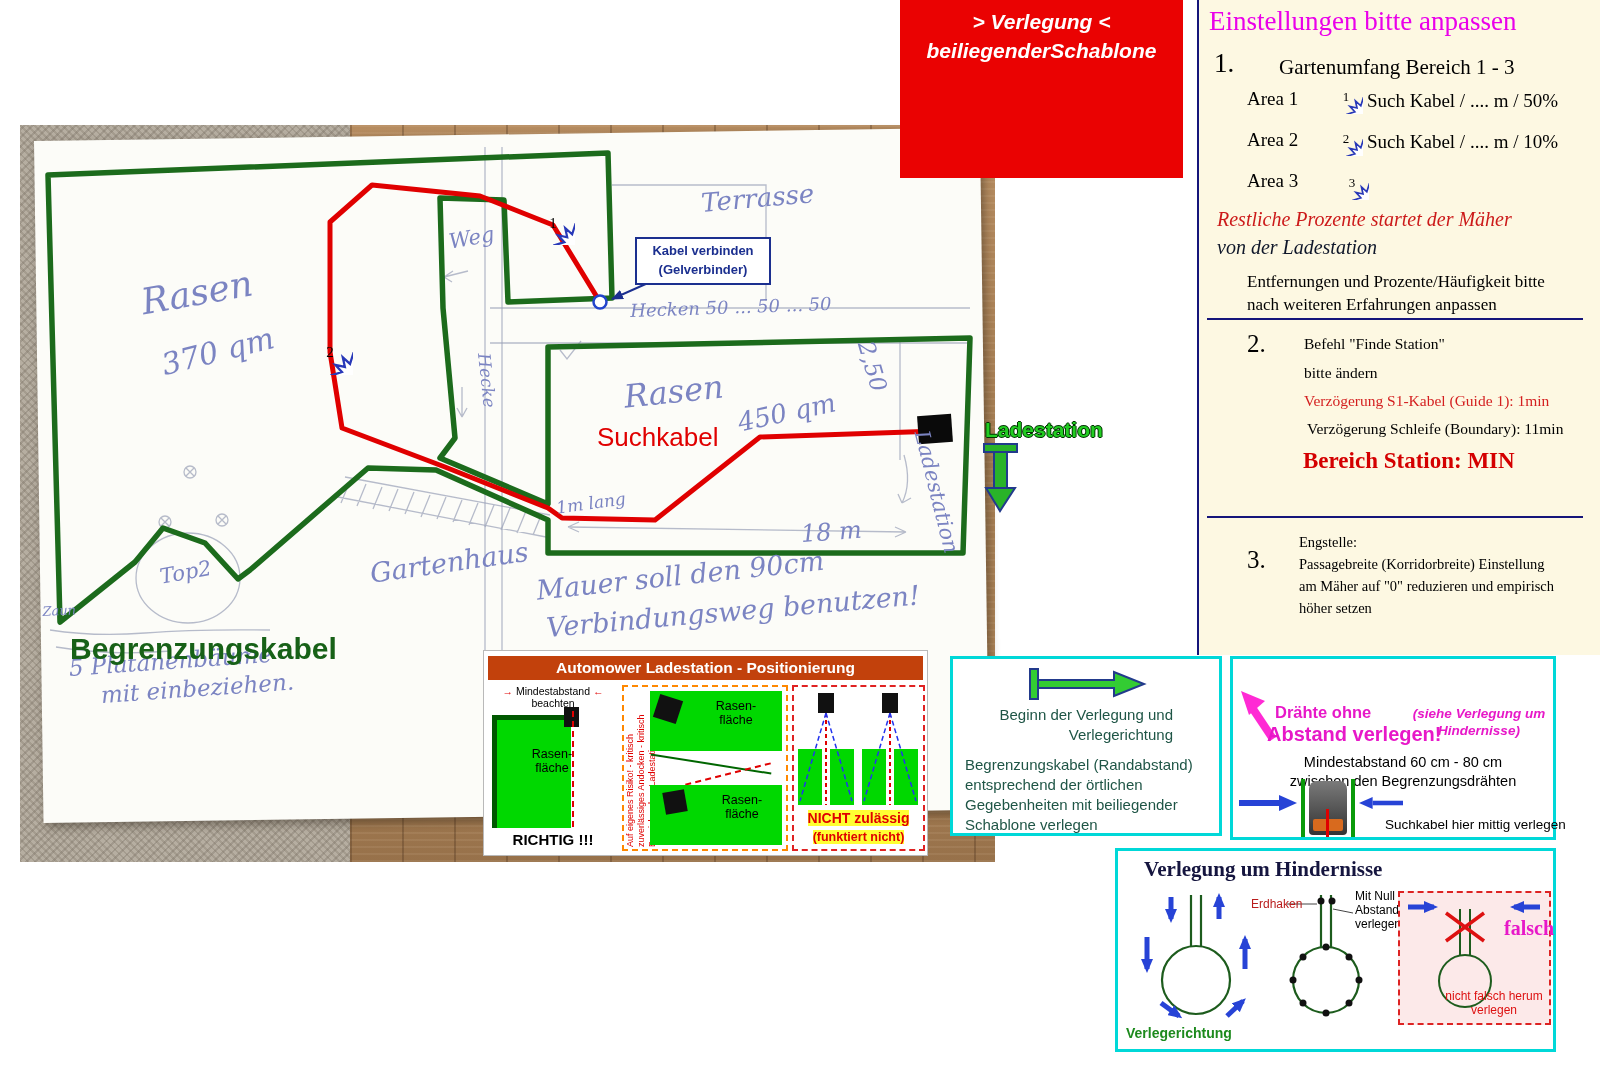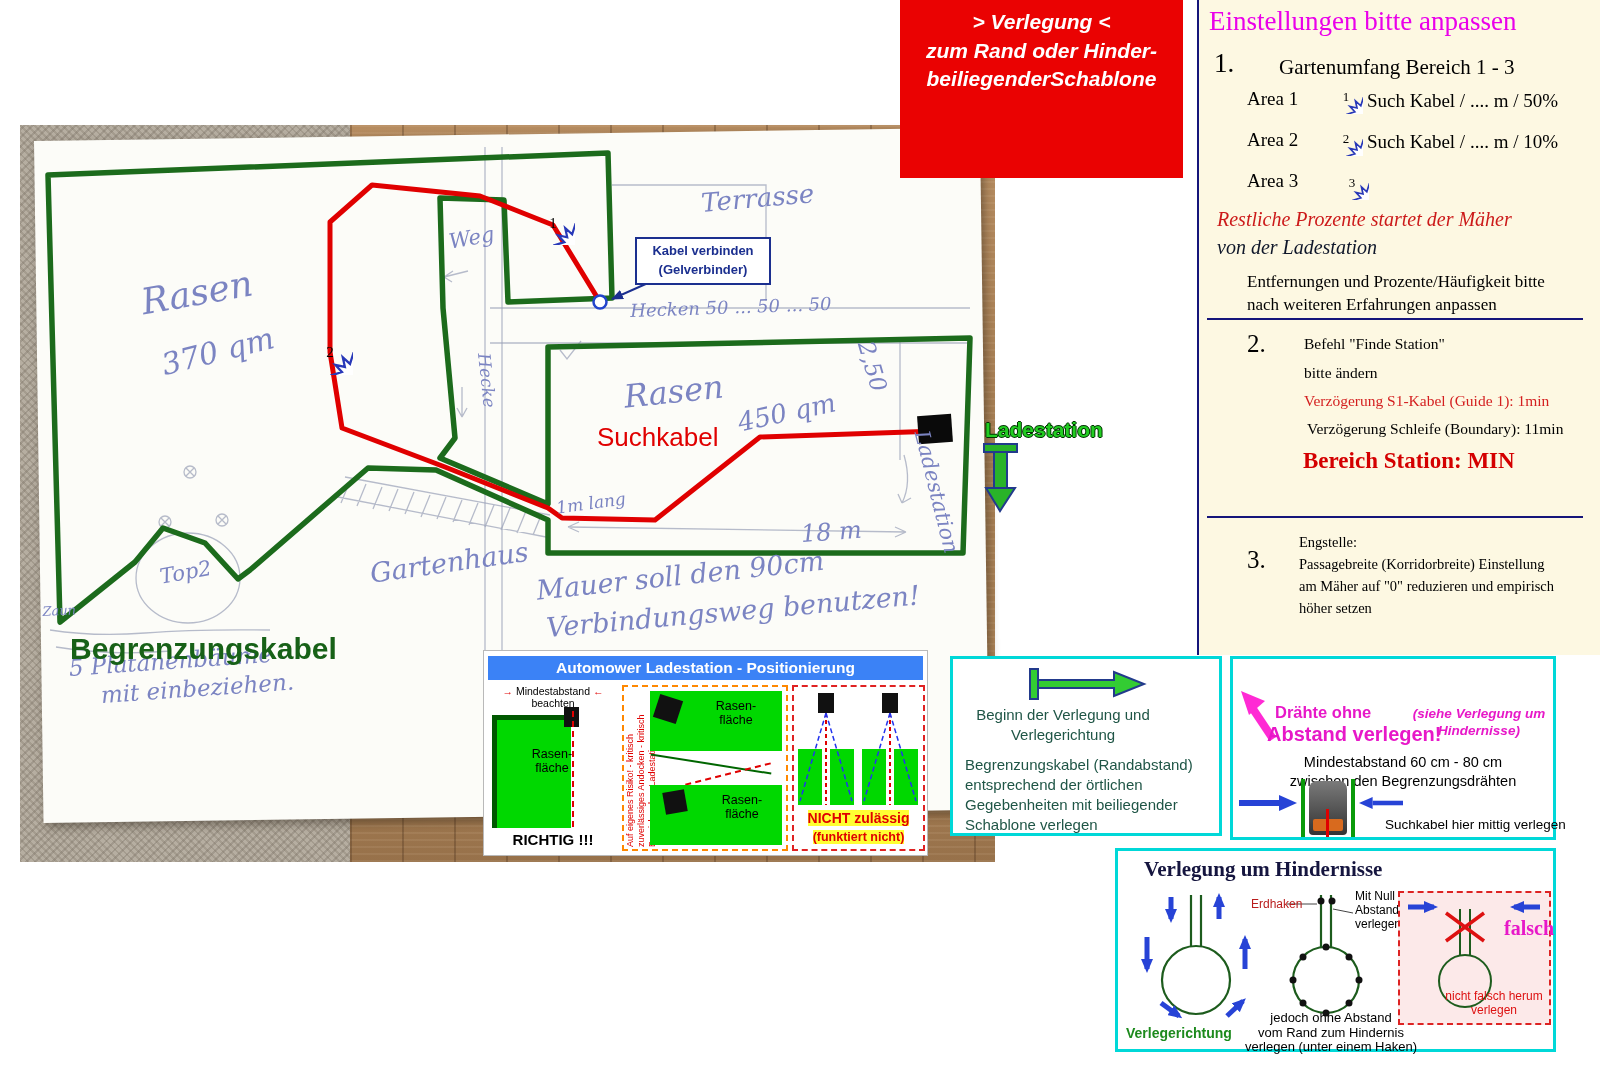--- a/index.html
+++ b/index.html
@@ -130,21 +130,20 @@
 <div class="abs" style="left:985px;top:418px;color:#22cc22;font-size:21px;font-weight:700;text-shadow:-1px 0 #003300,1px 0 #003300,0 -1px #003300,0 1px #003300">Ladestation</div>
 <svg class="abs" style="left:980px;top:443px" width="42" height="72" viewBox="0 0 42 72">
   <rect x="4" y="1" width="33" height="8" fill="#29b329" stroke="#223a8c" stroke-width="2"></rect>
   <rect x="14" y="9" width="13" height="36" fill="#29b329" stroke="#223a8c" stroke-width="2"></rect>
   <polygon points="6,45 35,45 20,68" fill="#29b329" stroke="#223a8c" stroke-width="2"></polygon>
 </svg>
 <div class="abs" style="left:70px;top:632px;color:#176117;font-size:30px;font-weight:600">Begrenzungskabel</div>
 
 <div class="abs" style="left:900px;top:0;width:283px;height:178px;background:#ea0202;color:#fff;text-align:center;font-style:italic;font-weight:700;font-size:21px;line-height:28.5px;padding-top:8px;box-sizing:border-box">
   <div>&gt; Verlegung &lt;</div>
-  <div>zum Rand oder Hinder-</div>
   <div>beiliegenderSchablone</div>
 </div>
 
 <div class="abs ser" style="left:1185px;top:0;width:415px;height:655px;background:#fdf8e2;border-left:2px solid #15157a;box-sizing:border-box">
   <div class="abs nowrap" style="left:10px;top:6px;font-size:27px;color:#ea00ea">Einstellungen bitte anpassen</div>
   <div class="abs" style="left:15px;top:48px;font-size:27px">1.</div>
   <div class="abs nowrap" style="left:80px;top:55px;font-size:21px">Gartenumfang Bereich 1 - 3</div>
 
   <div class="abs" style="left:48px;top:88px;font-size:19px">Area 1</div>
   <span class="abs star" style="left:130px;top:80px;width:34px;height:34px">
@@ -189,21 +188,21 @@
   <div class="abs" style="left:8px;top:516px;width:376px;height:2px;background:#15157a"></div>
 
   <div class="abs" style="left:48px;top:546px;font-size:25px">3.</div>
   <div class="abs nowrap" style="left:100px;top:534px;font-size:14.5px">Engstelle:</div>
   <div class="abs nowrap" style="left:100px;top:556px;font-size:14.5px">Passagebreite (Korridorbreite) Einstellung</div>
   <div class="abs nowrap" style="left:100px;top:578px;font-size:14.5px">am Mäher auf "0" reduzieren und empirisch</div>
   <div class="abs nowrap" style="left:100px;top:600px;font-size:14.5px">höher setzen</div>
 </div>
 
 <div class="abs" style="left:483px;top:650px;width:445px;height:206px;background:#fff;border:1px solid #b9b9b9;box-sizing:border-box">
-  <div class="abs" style="left:4px;top:5px;width:435px;height:24px;background:#3b82f6;color:#fff;font-weight:700;font-size:15.5px;text-align:center;line-height:24px">Automower Ladestation - Positionierung</div>
+  <div class="abs" style="left:4px;top:5px;width:435px;height:24px;background:#c2410c;color:#fff;font-weight:700;font-size:15.5px;text-align:center;line-height:24px">Automower Ladestation - Positionierung</div>
 
   <div class="abs" style="left:4px;top:34px;width:130px;height:166px">
     <div class="abs" style="left:0;top:0;width:130px;text-align:center;font-size:10.5px;line-height:12px;color:#000">
       <span style="color:#e00000">→</span>
       <span>Mindestabstand</span>
       <span style="color:#e00000">←</span><br>
       <span>beachten</span>
     </div>
     <div class="abs" style="left:4px;top:30px;width:74px;height:108px;background:#00d800;border-left:5px solid #005800;border-top:5px solid #005800"></div>
     <div class="abs" style="left:76px;top:22px;width:15px;height:20px;background:#111"></div>
@@ -253,21 +252,21 @@
       <span style="background:#ffff33;color:#e00000;font-weight:700;font-size:12.5px">(funktiert nicht)</span>
     </div>
   </div>
 </div>
 
 <div class="abs cyanpanel" style="left:950px;top:656px;width:272px;height:180px;box-sizing:border-box">
   <svg class="abs" style="left:75px;top:8px" width="120" height="34" viewBox="0 0 120 34">
     <rect x="2" y="2" width="8" height="30" fill="#33cc33" stroke="#223a8c" stroke-width="2"></rect>
     <polygon points="10,13 86,13 86,5 116,17 86,29 86,21 10,21" fill="#33cc33" stroke="#223a8c" stroke-width="2"></polygon>
   </svg>
-  <div class="abs" style="left:0;top:46px;width:220px;text-align:center;font-size:15px;line-height:20px;color:#1f5546">
+  <div class="abs" style="left:0;top:46px;width:220px;text-align:right;font-size:15px;line-height:20px;color:#1f5546">
     <div>Beginn der Verlegung und</div>
     <div>Verlegerichtung</div>
   </div>
   <div class="abs" style="left:12px;top:96px;width:250px;font-size:15px;line-height:20px;color:#1f5546">
     <div>Begrenzungskabel (Randabstand)</div>
     <div>entsprechend der örtlichen</div>
     <div>Gegebenheiten mit beiliegender</div>
     <div>Schablone verlegen</div>
   </div>
 </div>
@@ -342,25 +341,20 @@
     </g>
   </svg>
 
   <div class="abs nowrap" style="left:133px;top:46px;font-size:12px;color:#b91c1c">Erdhaken</div>
   <div class="abs" style="left:237px;top:38px;font-size:12px;line-height:14px;color:#000">
     <div>Mit Null</div>
     <div>Abstand</div>
     <div>verlegen</div>
   </div>
   <div class="abs nowrap" style="left:8px;top:174px;font-size:14px;font-weight:700;color:#1d8a1d">Verlegerichtung</div>
-  <div class="abs" style="left:118px;top:160px;width:190px;text-align:center;font-size:13px;line-height:14.5px;color:#000">
-    <div>jedoch ohne Abstand</div>
-    <div>vom Rand zum Hindernis</div>
-    <div>verlegen (unter einem Haken)</div>
-  </div>
 
   <div class="abs" style="left:280px;top:40px;width:153px;height:134px;border:2px dashed #dd2222;background:#fce9e9;box-sizing:border-box">
     <svg class="abs" style="left:0;top:0" width="149" height="128" viewBox="0 0 149 128">
       <circle cx="65" cy="88" r="26" fill="none" stroke="#1d5c1d" stroke-width="2"></circle>
       <path d="M60,63 V16 M70,63 V16" stroke="#1d5c1d" stroke-width="2" fill="none"></path>
       <path d="M46,20 L84,48 M84,20 L46,48" stroke="#dd1111" stroke-width="3.5" fill="none"></path>
       <g stroke="#2743d6" stroke-width="5" fill="none">
         <path d="M8,14 H34" marker-end="url(#bh)"></path>
         <path d="M140,14 H114" marker-end="url(#bh)"></path>
       </g>

